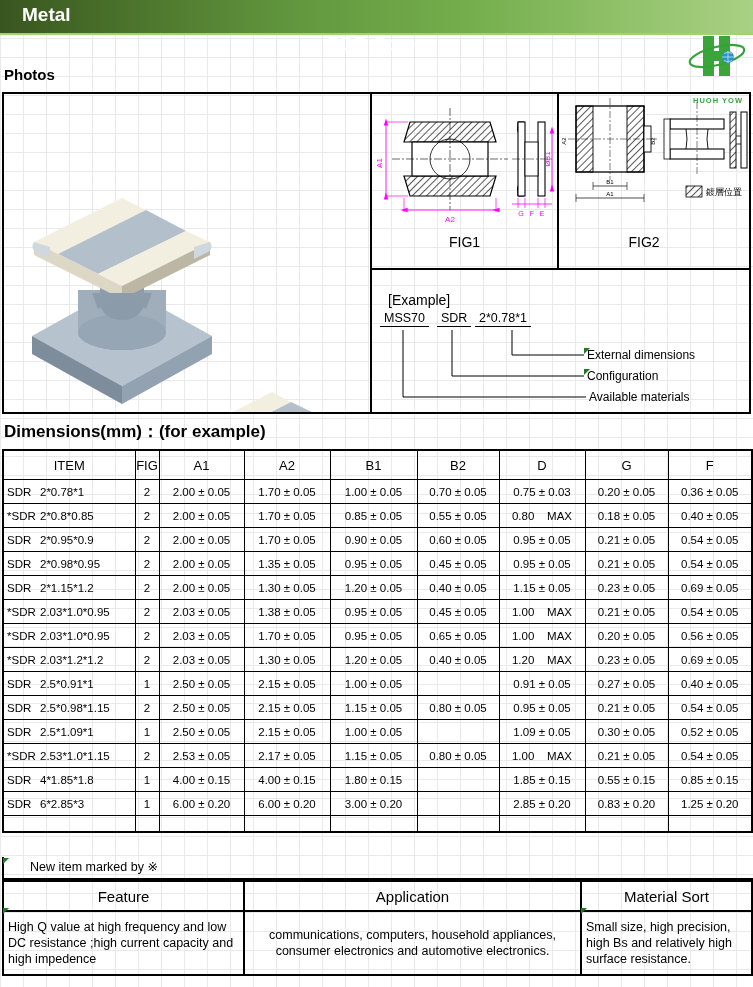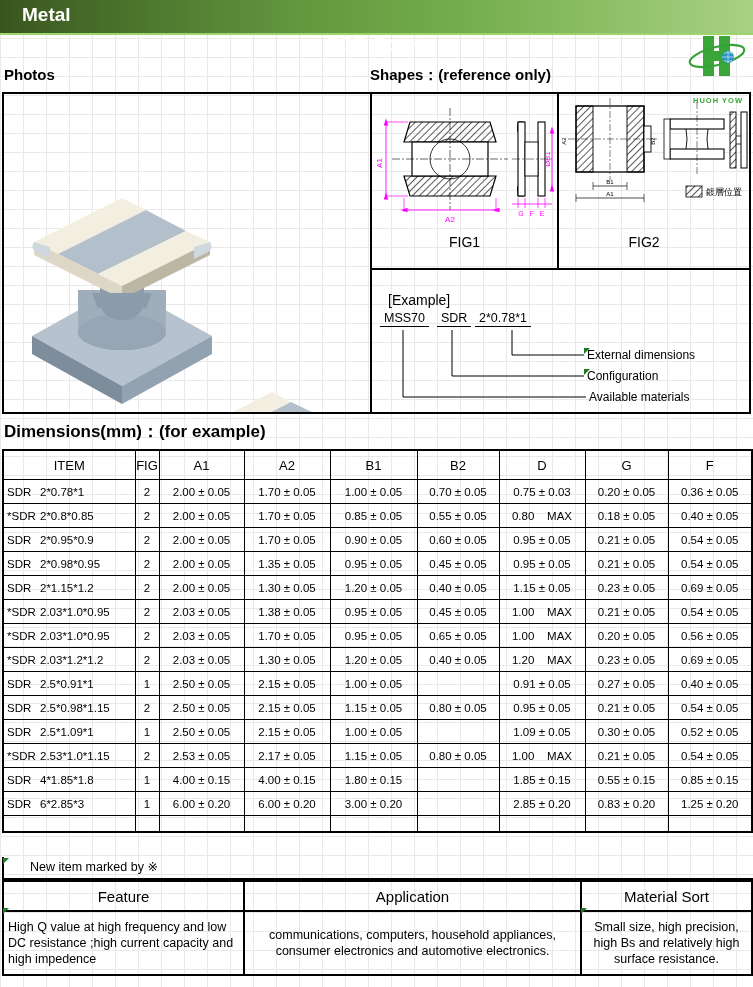--- a/index.html
+++ b/index.html
@@ -55,21 +55,21 @@
   .dim-table tr.empty td{height:15px;}
   .dim-table{border:2px solid #000;}
   
   .note-row{position:absolute;left:2px;top:857px;width:745px;height:21px;border:2px solid #000;border-top:none;font-size:12.5px;color:#000;padding-left:26px;line-height:21px;background:transparent;}
   
   .info-table{position:absolute;left:2px;top:880px;width:749px;border:2px solid #000;}
   .info-table th{border:2px solid #000;height:26px;font-size:15px;font-weight:normal;text-align:center;color:#000;}
   .info-table td{border:2px solid #000;height:60px;font-size:12.5px;color:#000;vertical-align:middle;line-height:1.3;}
   .td-feature{text-align:left;padding:1px 4px;}
   .td-app{text-align:center;padding:1px 10px;}
-  .td-mat{text-align:center;padding:1px 4px;}
+  .td-mat{padding:1px 4px;}
   svg text{font-family:"Liberation Sans","DejaVu Sans",sans-serif;}
 </style>
 </head>
 <body>
 
 <div id="page">
 
   <div class="banner">
     <div class="cat">Metal</div>
     <div class="ttl">SDR Cores</div>
@@ -84,21 +84,20 @@
         <rect x="28" y="12" width="5" height="5" fill="#fff"></rect>
         <ellipse cx="31" cy="22" rx="28" ry="9" fill="none" stroke="#35a23a" stroke-width="2.2" transform="rotate(-14 31 22)"></ellipse>
         <circle cx="42" cy="23" r="6" fill="#2b93c8"></circle>
         <path d="M36,23 h12 M42,17 v12 M38,19.5 a7,7 0 0 1 8,0 M38,26.5 a7,7 0 0 0 8,0" stroke="#bfe3f2" stroke-width="0.8" fill="none"></path>
       </svg>
     </div>
     <div class="txt">HUOH YOW</div>
   </div>
 
   <div class="h-photos">Photos</div>
-  <div class="h-shapes">Shapes：(reference only)</div>
 
   <div class="photos-box">
     <svg width="366" height="318" viewBox="0 0 366 318">
 
       <g>
         <polygon points="28,242 118,192 208,242 118,292" fill="#b6c2cd"></polygon>
         <polygon points="28,242 118,292 118,310 28,260" fill="#7e8d9c"></polygon>
         <polygon points="118,292 208,242 208,260 118,310" fill="#93a2b0"></polygon>
         <ellipse cx="118" cy="238" rx="44" ry="18" fill="#8a99a8"></ellipse>
         <polygon points="74,196 162,196 162,238 74,238" fill="#a0aebc"></polygon>

